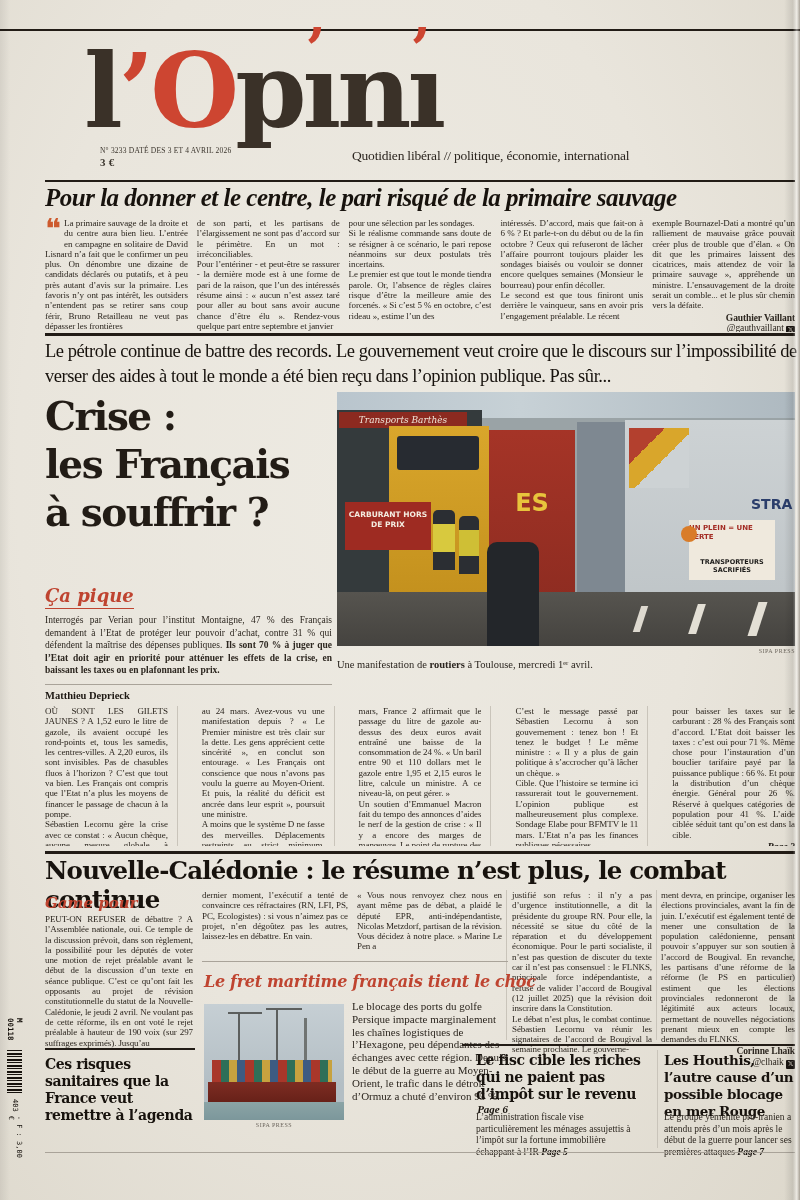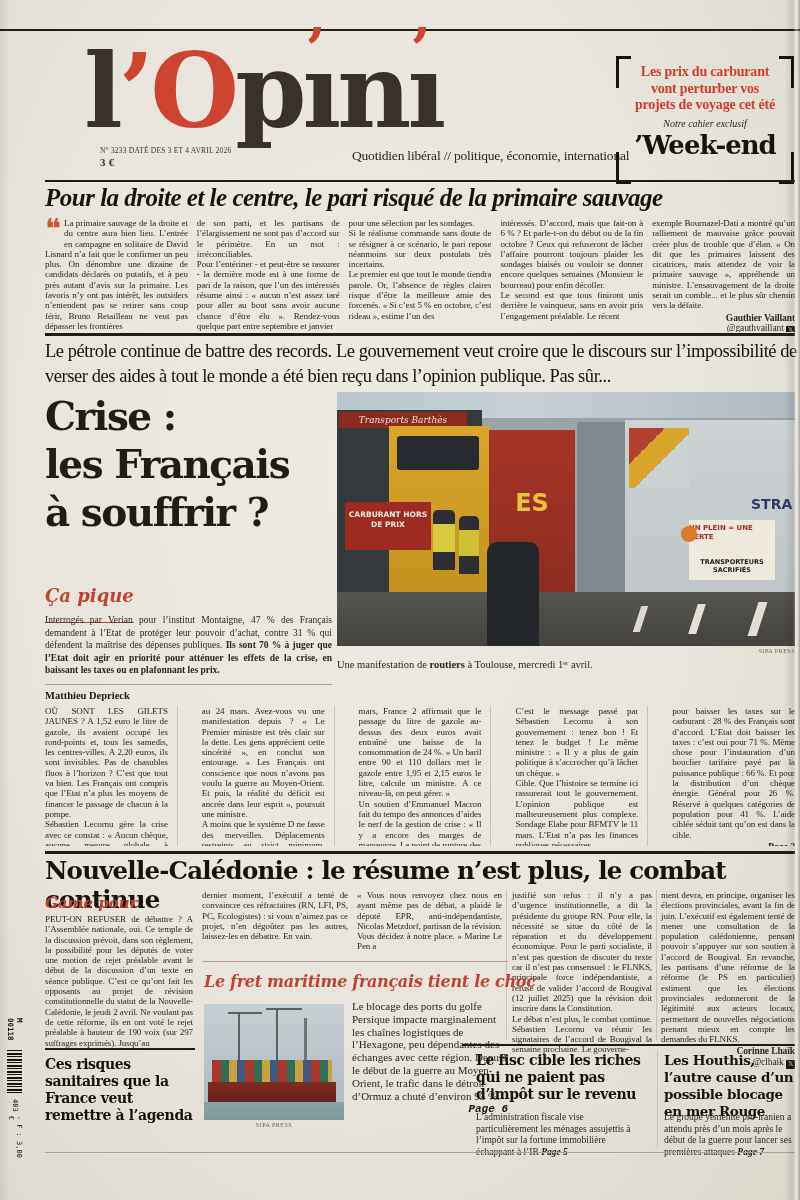--- a/index.html
+++ b/index.html
@@ -51,21 +51,21 @@
   .pbyline .name{font-weight:bold;}
   .xicon{display:inline-block;width:9px;height:9px;background:#1a1511;color:#efe9df;font-size:7px;
          line-height:9px;text-align:center;font-family:"DejaVu Sans",sans-serif;vertical-align:-1px;border-radius:1px;}
   
   .standfirst{left:45px;top:339px;width:752px;font-size:18.5px;line-height:25px;letter-spacing:-0.45px;
               color:#17120d;}
   
   .crise-head{left:45px;top:392px;width:295px;font-family:"DejaVu Serif",serif;font-weight:700;
               font-size:39px;line-height:48px;letter-spacing:-1.5px;color:#221c16;}
   .kicker{color:#bf4430;font-style:italic;font-weight:bold;font-family:"DejaVu Serif",serif;}
-  .crise-kicker{left:45px;top:585px;font-size:18px;border-bottom:1.5px solid #bf4430;padding-bottom:16px;}
+  .crise-kicker{left:45px;top:585px;font-size:18px;border-bottom:1.5px solid #bf4430;padding-bottom:2px;}
   .crise-intro{left:45px;top:614px;width:287px;font-size:9.5px;line-height:12.5px;text-align:justify;color:#2c261f;}
   .crise-intro .b{font-weight:bold;}
   .crise-byrule{left:45px;top:684px;width:287px;height:1px;}
   .byline{font-weight:bold;font-size:10.5px;color:#1d1813;}
   .crise-byline{left:45px;top:690px;}
   .crise-cols{left:45px;top:706px;width:750px;height:140px;}
   .crise-cols .col{border-left:1px solid #c9c4ba;padding-left:24px;}
   .crise-cols .col:first-child{border-left:none;padding-left:0;}
   .more{text-align:right;font-size:10px;margin-top:2px;white-space:normal;}
   .more .dots{color:#9a2d22;font-size:8px;letter-spacing:1px;}
@@ -83,21 +83,21 @@
   .nc-kicker{left:45px;top:894px;font-size:15px;}
   .nccol{position:absolute;font-size:9px;line-height:10.3px;text-align:justify;letter-spacing:-0.1px;
          white-space:pre-line;color:#2c261f;}
   .vline{position:absolute;width:1px;background:#c9c4ba;}
   
   .fret-head{left:204px;top:972px;font-size:16px;letter-spacing:-0.3px;}
   .fret-photo{left:204px;top:1004px;width:140px;height:116px;overflow:hidden;background:#c2ccd1;}
   .fret-photo *{position:absolute;}
   .fret-credit{left:204px;top:1122px;width:140px;text-align:center;font-size:6px;color:#6d675e;letter-spacing:0.5px;}
   .fret-text{left:352px;top:1000px;width:156px;font-size:11px;line-height:12.8px;color:#2c261f;}
-  .fret-page{text-align:right;margin-top:1px;font-family:Liberation Mono, monospace;}
+  .fret-page{text-align:right;margin-top:1px;}
   
   .brief-title{font-weight:bold;font-family:"DejaVu Serif",serif;font-size:14px;line-height:17px;
                letter-spacing:-0.4px;color:#17120d;}
   .brief-body{font-size:9.5px;line-height:11.5px;color:#2c261f;}
   
   .bc-wrap{left:4px;top:1018px;width:24px;height:142px;}
   .bc-inner{position:absolute;top:0;left:22px;width:142px;height:22px;transform:rotate(90deg);
             transform-origin:top left;display:flex;align-items:center;gap:4px;font-family:"DejaVu Sans Mono",monospace;}
   .bc-code{font-size:7.5px;font-weight:bold;color:#17120d;}
   .bc-bars{width:52px;height:15px;background:repeating-linear-gradient(90deg,#17120d 0 1px,transparent 1px 3px,#17120d 3px 5px,transparent 5px 6px);}
@@ -111,28 +111,23 @@
   <div class="rule" style="left:0;top:29px;width:800px;height:2px;"></div>
 
   <div class="abs logo"><span>l</span><span class="red">’O</span><span>p</span><span class="iwrap"><span>ı</span><span class="idot">’</span></span><span>n</span><span class="iwrap"><span>ı</span><span class="idot">’</span></span></div>
 
   <div class="abs issue">
     <div>N° 3233 DATÉ DES 3 ET 4 AVRIL 2026</div>
     <div class="price">3 €</div>
   </div>
   <div class="abs tagline">Quotidien libéral // politique, économie, international</div>
 
-  <div class="abs wk">
-    <div class="wk-head">Les prix du carburant vont perturber vos projets de voyage cet été</div>
-    <div class="wk-kicker">Notre cahier exclusif</div>
-    <div class="wk-brand">’Week-end</div>
-  </div>
 
   <div class="rule" style="left:45px;top:180px;width:750px;height:1.5px;"></div>
-  <div class="abs prim-head">Pour la droite et le centre, le pari risqué de la primaire sauvage</div>
+  <div class="abs prim-head">Pour la donner et le centre, le pari risqué de la primaire sauvage</div>
   <div class="abs cols prim-cols">
     <div class="col"><span class="bigquote">❝</span><span>La primaire sauvage de la droite et du centre aura bien lieu. L’entrée en campagne en solitaire de David Lisnard n’a fait que le confirmer un peu plus. On dénombre une dizaine de candidats déclarés ou putatifs, et à peu près autant d’avis sur la primaire. Les favoris n’y ont pas intérêt, les outsiders n’entendent pas se retirer sans coup férir, Bruno Retailleau ne veut pas dépasser les frontières</span></div>
     <div class="col">de son parti, et les partisans de l’élargissement ne sont pas d’accord sur le périmètre. En un mot : irréconciliables.
 Pour l’entériner - et peut-être se rassurer - la dernière mode est à une forme de pari de la raison, que l’un des intéressés résume ainsi : « aucun n’est assez taré pour aller au bout sans avoir aucune chance d’être élu ». Rendez-vous quelque part entre septembre et janvier</div>
     <div class="col">pour une sélection par les sondages.
 Si le réalisme commande sans doute de se résigner à ce scénario, le pari repose néanmoins sur deux postulats très incertains.
 Le premier est que tout le monde tiendra parole. Or, l’absence de règles claires risque d’être la meilleure amie des forcenés. « Si c’est 5 % en octobre, c’est rideau », estime l’un des</div>
     <div class="col">intéressés. D’accord, mais que fait-on à 6 % ? Et parle-t-on du début ou de la fin octobre ? Ceux qui refuseront de lâcher l’affaire pourront toujours plaider les sondages biaisés ou vouloir se donner encore quelques semaines (Monsieur le bourreau) pour enfin décoller.
 Le second est que tous finiront unis derrière le vainqueur, sans en avoir pris l’engagement préalable. Le récent</div>
     <div class="col"><span>exemple Bournazel-Dati a montré qu’un ralliement de mauvaise grâce pouvait créer plus de trouble que d’élan. « On dit que les primaires laissent des cicatrices, mais attendez de voir la primaire sauvage », appréhende un ministre. L’ensauvagement de la droite serait un comble... et le plus sûr chemin vers la défaite.</span>

